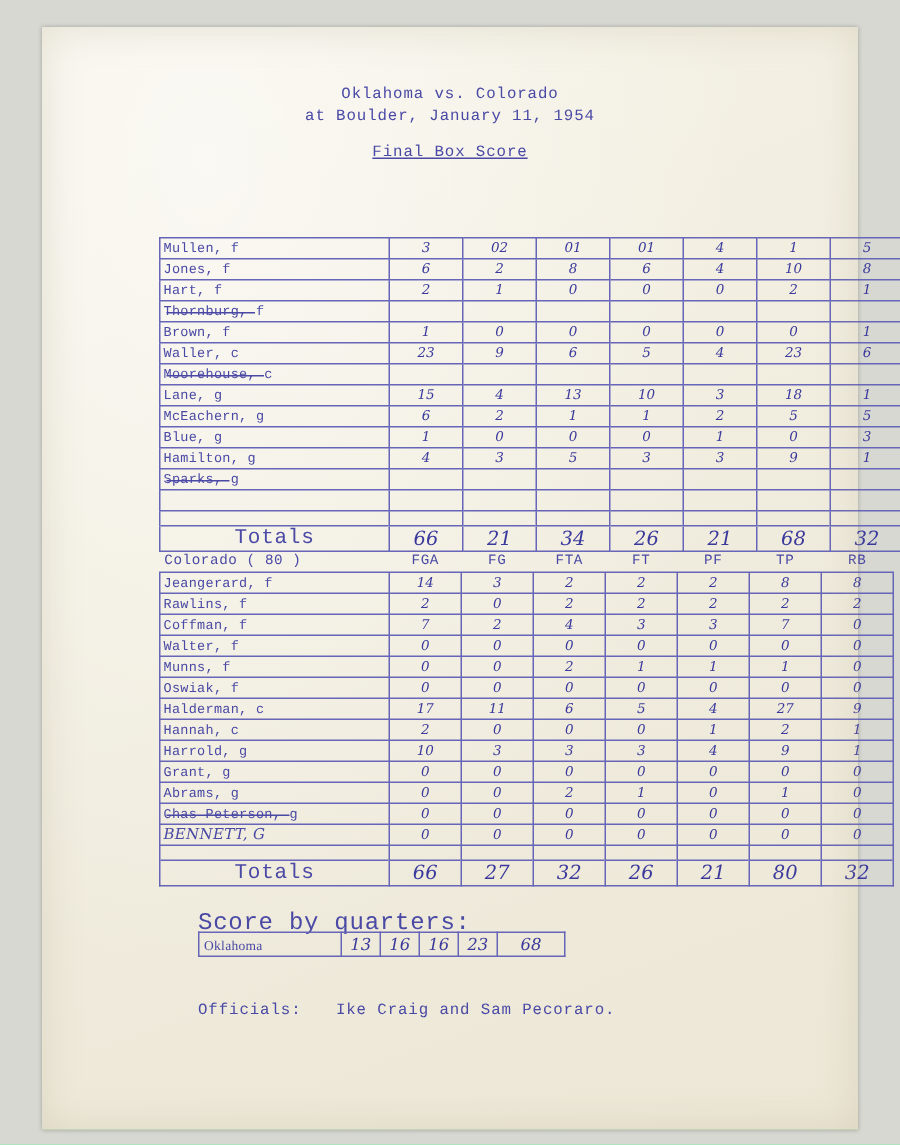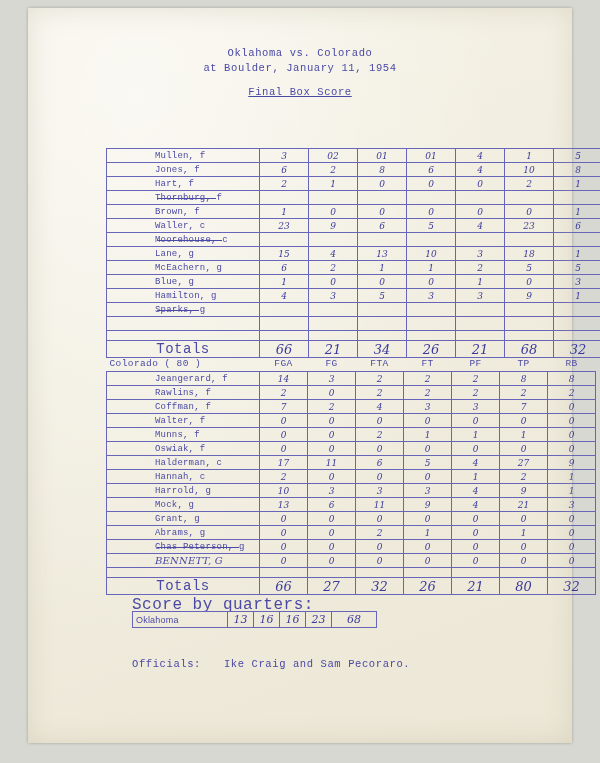--- a/index.html
+++ b/index.html
@@ -9,21 +9,21 @@
   body {
     width: 600px;
     height: 763px;
     background: #d8d8d2;
     font-family: "Liberation Sans", sans-serif;
     overflow: hidden;
   }
   .page {
     position: absolute;
     left: 28px;
-    top: 8px;
+    top: 18px;
     width: 544px;
     height: 735px;
     background: #86efac;
     box-shadow: 0 0 3px rgba(0,0,0,0.25);
   }
   .paper-inner {
     position: absolute;
     inset: 0;
     background:
       radial-gradient(ellipse at 20% 12%, rgba(255,255,255,0.55), rgba(255,255,255,0) 60%),
@@ -107,21 +107,21 @@
   }
   tr.strike td.name .nm::after {
     content: "";
     position: absolute;
     left: 2px;
     right: 6px;
     top: 50%;
     height: 1px;
     background: #4a49a5;
   }
-  td.name .nm { position: relative; display: inline-block; margin-left: 46px; }
+  td.name .nm { position: relative; display: inline-block; }
   tr.hand td.name .nm {
     font-family: "DejaVu Serif", serif;
     font-style: italic;
     font-size: 10px;
   }
   tr.blank td { height: 13px; }
   tr.gap td { border-left: 1px solid #6765b8; border-right: 1px solid #6765b8; border-top: none; border-bottom: none; height: 9px; }
   tr.totals td.name {
     text-align: center;
     font-family: "Liberation Mono", monospace;
@@ -149,21 +149,21 @@
     border-collapse: collapse;
     table-layout: fixed;
   }
   table.quarters td {
     border: 1px solid #6765b8;
     height: 13px;
     font-size: 10px;
   }
   table.quarters td.qname {
     width: 90px;
-    font-family: Liberation Sans, sans-serif;
+    font-family: Liberation Serif, serif;
     font-size: 9px;
     letter-spacing: 0.2px;
     padding-left: 3px;
     color: #4a49a5;
   }
   table.quarters td.q {
     width: 23px;
     text-align: center;
     font-family: "DejaVu Serif", serif;
     font-style: italic;
@@ -462,30 +462,20 @@
             </tr>
             <tr>
               <td class="name"><span class="nm">Harrold, g</span></td>
               <td class="num">10</td>
               <td class="num">3</td>
               <td class="num">3</td>
               <td class="num">3</td>
               <td class="num">4</td>
               <td class="num">9</td>
               <td class="num">1</td>
-            </tr>
-            <tr>
-              <td class="name"><span class="nm">Mock, g</span></td>
-              <td class="num">13</td>
-              <td class="num">6</td>
-              <td class="num">11</td>
-              <td class="num">9</td>
-              <td class="num">4</td>
-              <td class="num">21</td>
-              <td class="num">3</td>
             </tr>
             <tr>
               <td class="name"><span class="nm">Grant, g</span></td>
               <td class="num">0</td>
               <td class="num">0</td>
               <td class="num">0</td>
               <td class="num">0</td>
               <td class="num">0</td>
               <td class="num">0</td>
               <td class="num">0</td>

